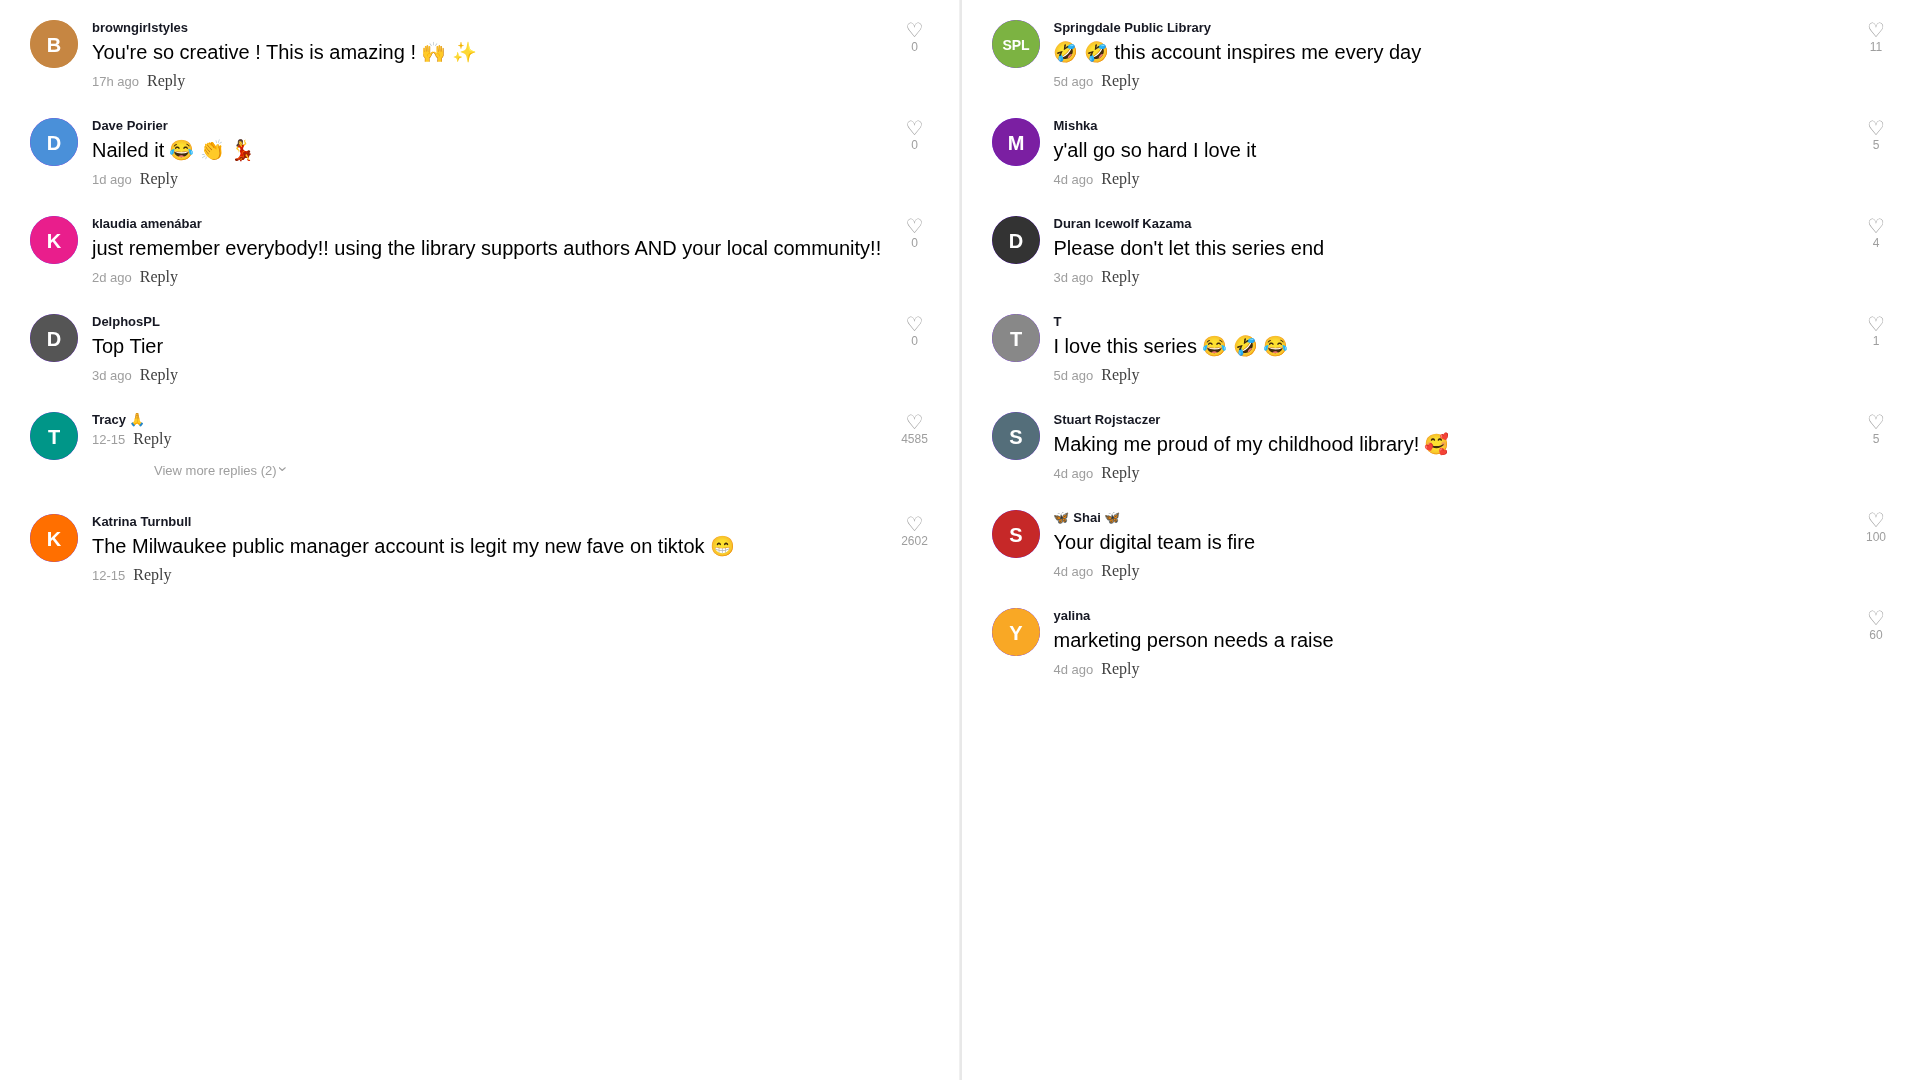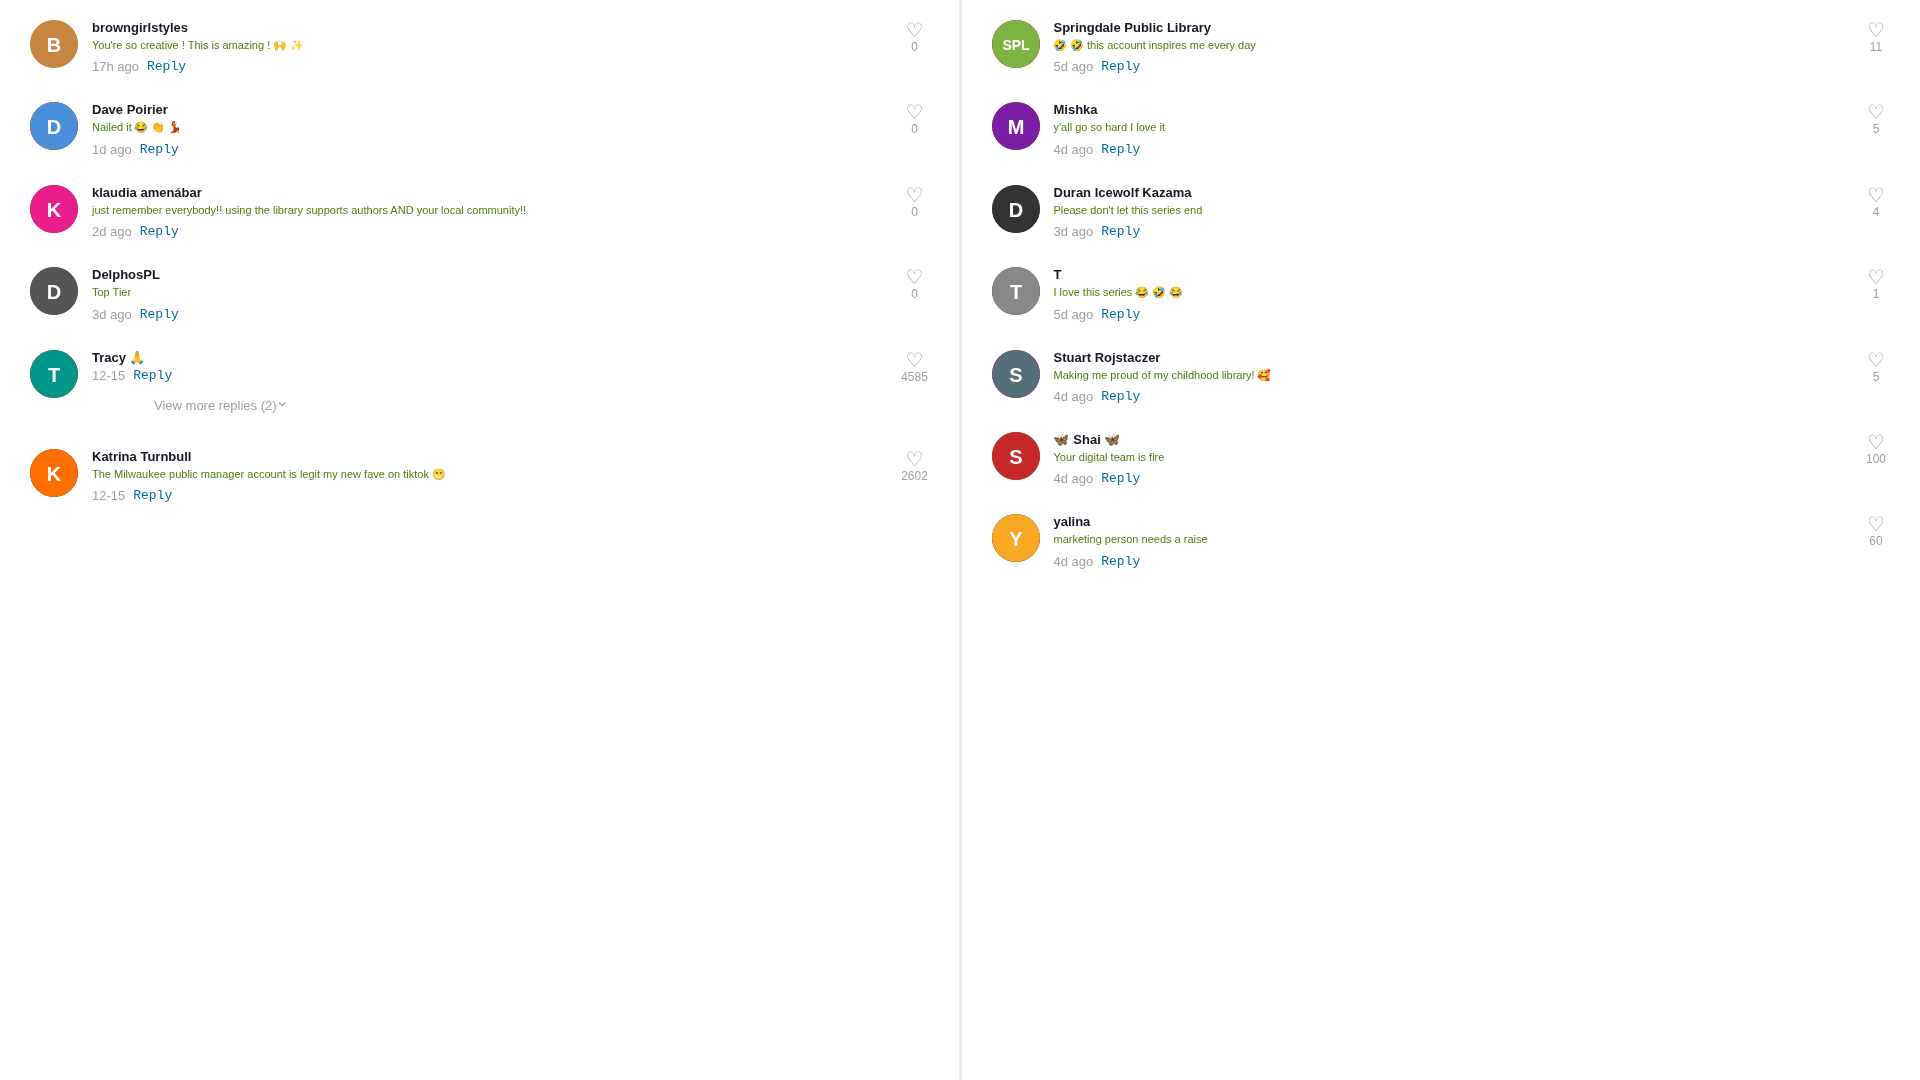--- a/index.html
+++ b/index.html
@@ -28,59 +28,59 @@
       align-items: flex-start;
       margin-bottom: 28px;
       position: relative;
     }
     .avatar {
       width: 48px;
       height: 48px;
       border-radius: 50%;
       flex-shrink: 0;
       margin-right: 14px;
-      background: #7f1d1d;
+      background: #6d28d9;
       overflow: hidden;
       display: flex;
       align-items: center;
       justify-content: center;
       font-size: 18px;
       font-weight: bold;
       color: #fff;
     }
     .comment-body {
       flex: 1;
     }
     .username {
       font-weight: 700;
       font-size: 13px;
       color: #161823;
       margin-bottom: 3px;
     }
     .comment-text {
-      font-size: 11px;
-      color: #4d7c0f;
+      font-size: 20px;
+      color: #000000;
       line-height: 1.4;
       margin-bottom: 6px;
     }
     .comment-meta {
       display: flex;
       align-items: center;
       gap: 8px;
       color: #9e9e9e;
       font-size: 13px;
     }
     .reply-btn {
-      color: #0369a1;
-      font-size: 13px;
+      color: #404040;
+      font-size: 16px;
       cursor: pointer;
       background: none;
       border: none;
       padding: 0;
-      font-family: Liberation Mono, monospace;
+      font-family: Liberation Serif, serif;
     }
 
     .like-section {
       display: flex;
       flex-direction: column;
       align-items: center;
       margin-left: 16px;
       color: #9e9e9e;
       font-size: 12px;
       min-width: 28px;

